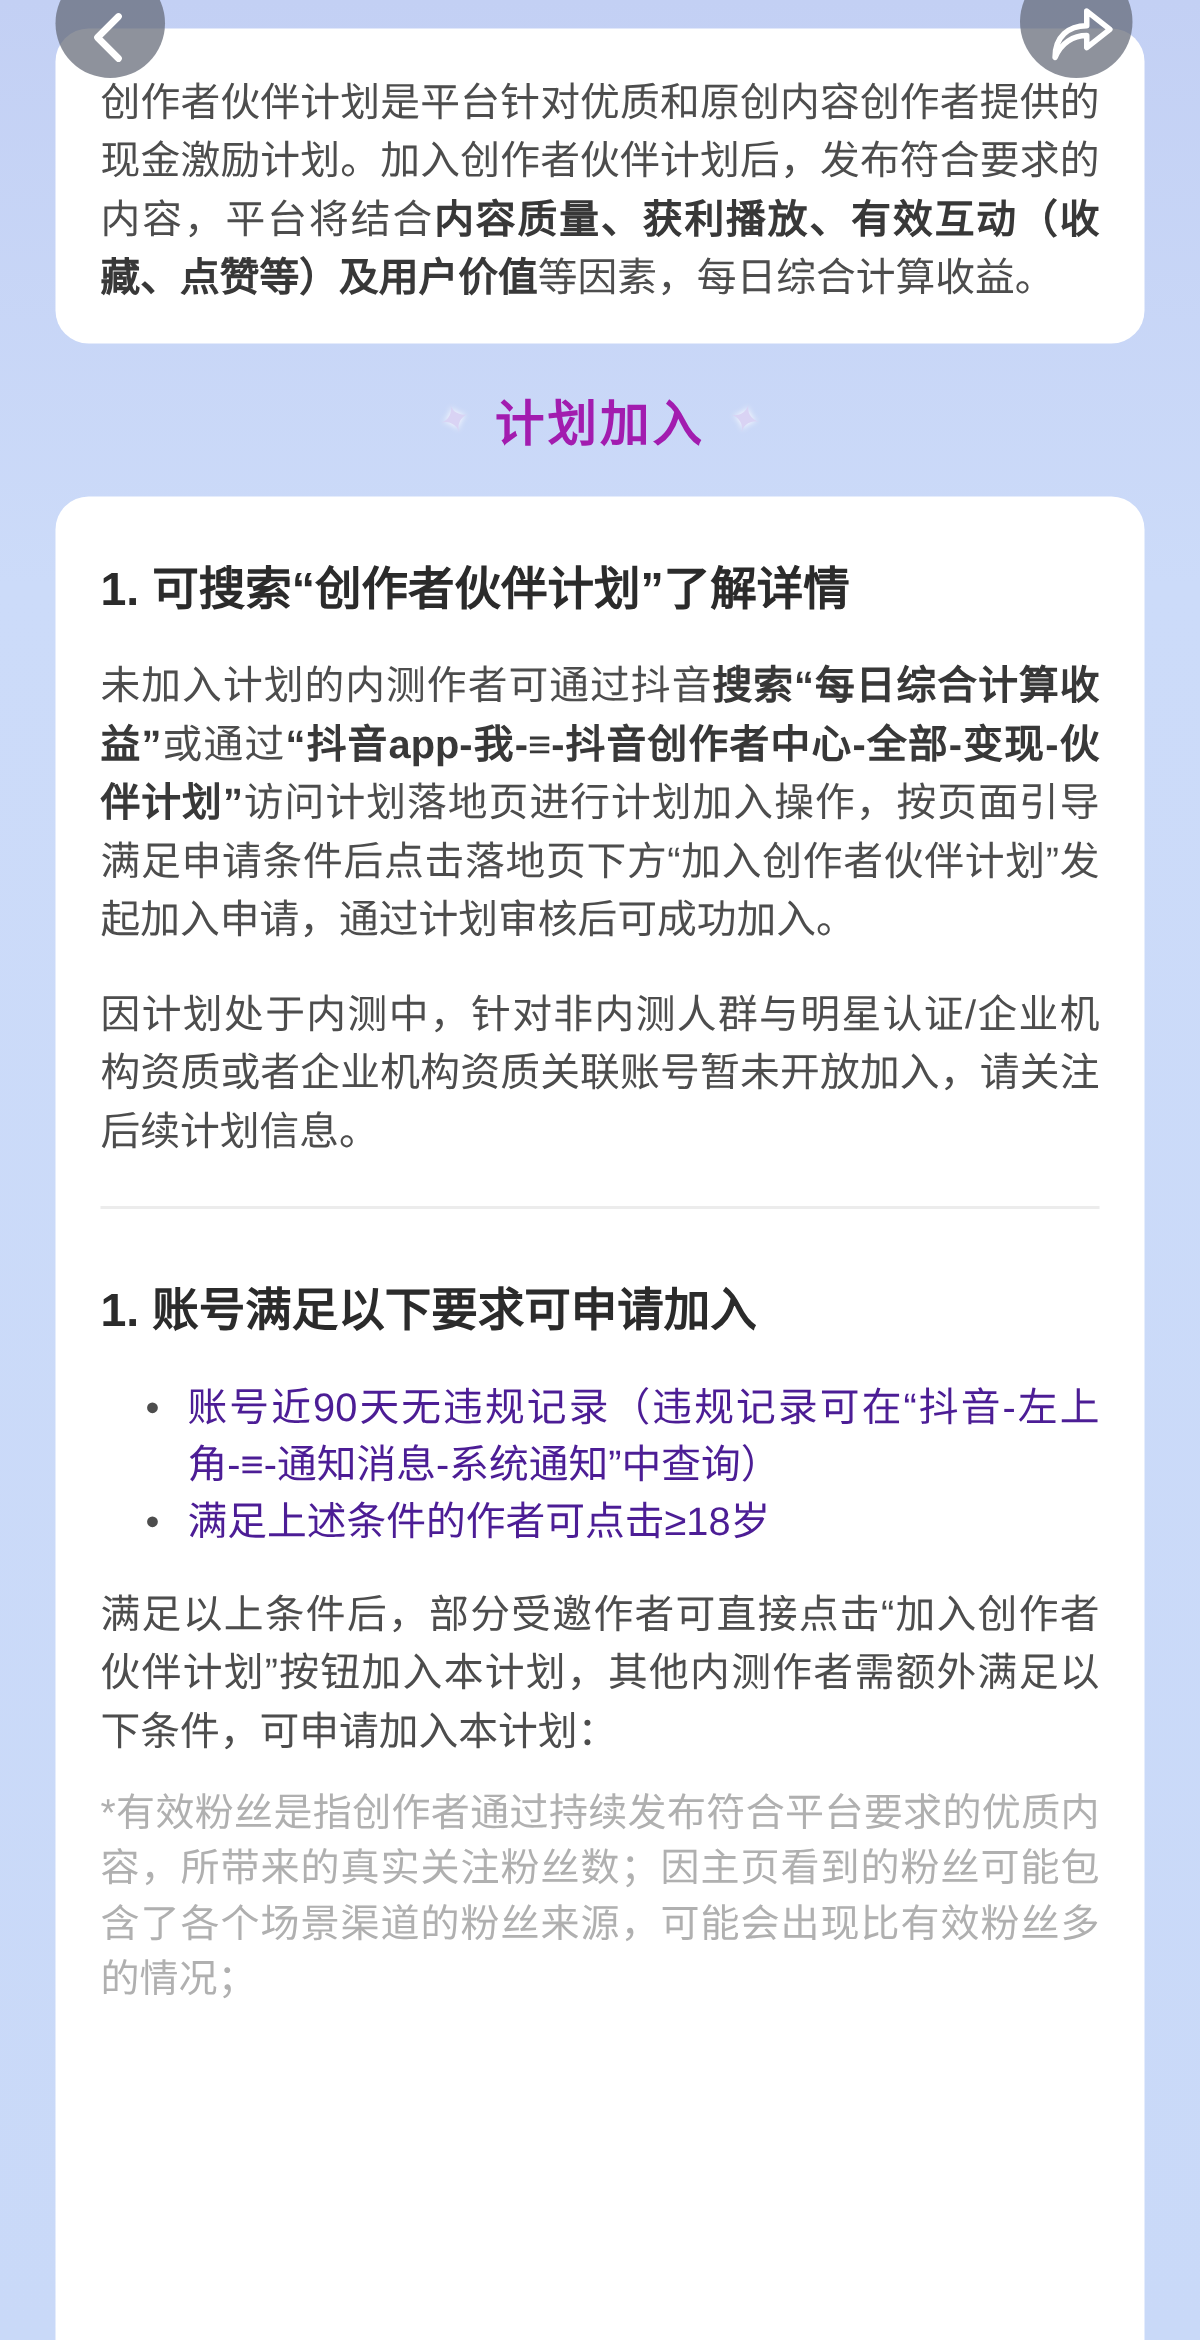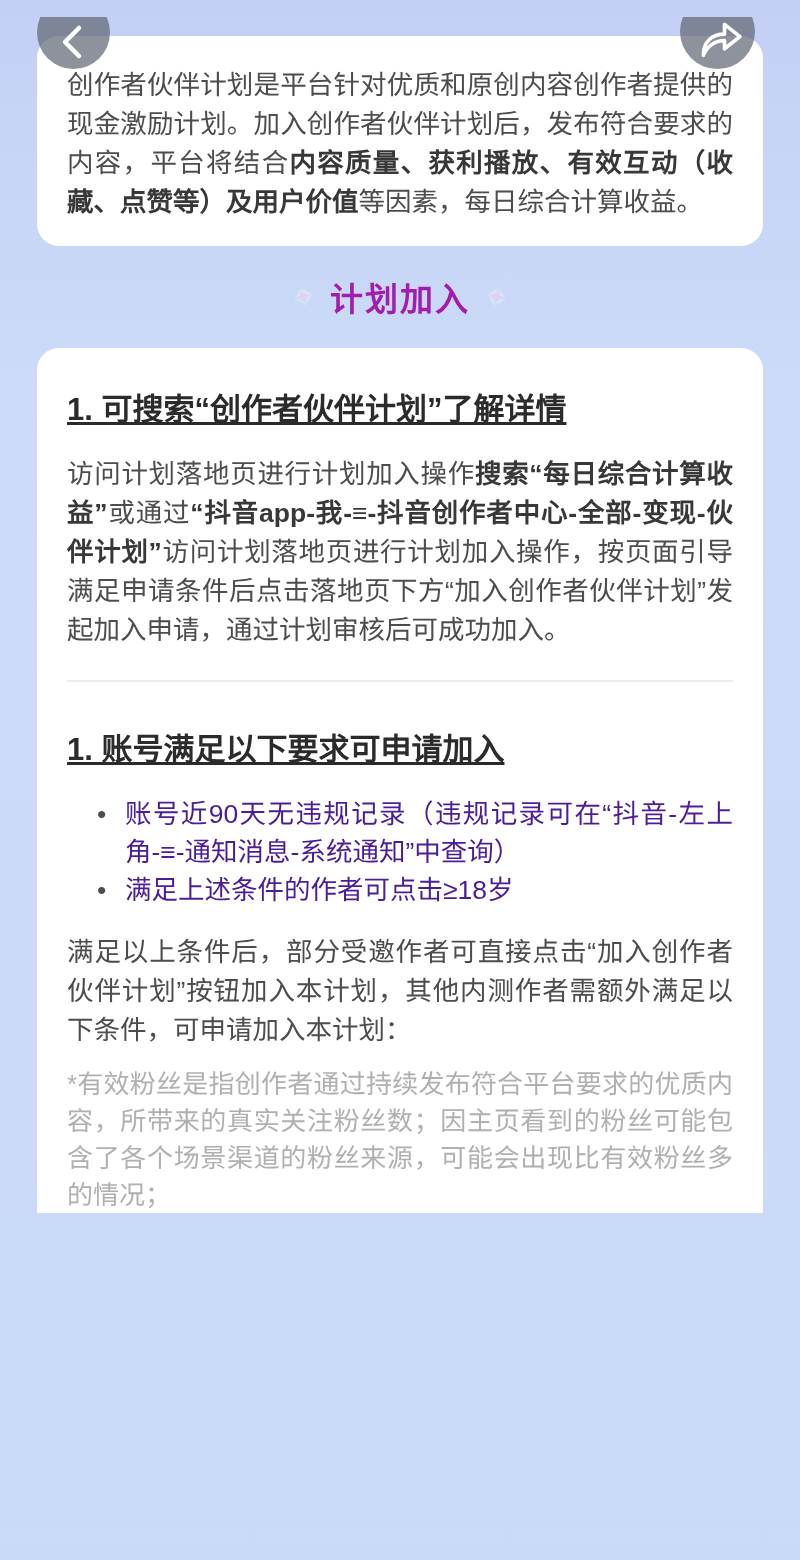--- a/index.html
+++ b/index.html
@@ -1,21 +1,21 @@
 <!DOCTYPE html>
 <html lang="zh-CN"><head>
 <meta charset="utf-8">
 <style>
   html,body{margin:0;padding:0;}
   body{
     width:800px;height:1560px;overflow:hidden;
     font-family:"Liberation Sans","DejaVu Sans",sans-serif;
     background:linear-gradient(180deg,#c3d0f4 0%,#ccdbf9 25%,#c9d9f8 100%);
   }
-  .page{position:relative;width:800px;height:1196px;overflow:hidden;margin-top:17px;}
+  .page{position:relative;width:800px;height:1560px;overflow:hidden;}
 
   
   .circle-btn{
     position:absolute;border:none;border-radius:50%;
     background:rgba(98,104,118,0.72);
     display:flex;align-items:flex-end;justify-content:center;
     cursor:pointer;padding:0;
   }
   .circle-btn.back{left:37px;top:-21px;width:73px;height:73px;}
   .circle-btn.share{left:680px;top:-23px;width:75px;height:75px;}
@@ -44,21 +44,21 @@
     height:102px;display:flex;align-items:center;justify-content:center;gap:16px;
   }
   .section-title{
     margin:0;font-size:33px;font-weight:800;color:#a21caf;letter-spacing:2px;
   }
   .sparkle{font-size:25px;color:#d9d3f4;text-shadow:0 0 4px #ffffff;}
   .sparkle.left{transform:rotate(-18deg);}
   .sparkle.right{transform:rotate(14deg);}
 
   .rules-card h2{
-    font-size:31px;line-height:43px;font-weight:700;color:#2b2b2b;margin:0 0 24px 0;text-decoration:underline;
+    font-size:31px;line-height:43px;font-weight:700;color:#2b2b2b;margin:0 0 24px 0;
   }
   .rules-card p.body{margin-top:24px;}
   .rules-card h2 + p.body{margin-top:0;}
   .divider{
     border:none;border-top:2px solid #ececec;margin:30px 0 0 0;
   }
   .divider + h2{margin-top:46px;}
 
   ul.bullets{
     list-style:none;margin:20px 0 0 28px;padding:0;
@@ -98,21 +98,22 @@
 
   <div class="section-title-row">
     <span class="sparkle left">✦</span>
     <h1 class="section-title">计划加入</h1>
     <span class="sparkle right">✦</span>
   </div>
 
   <section class="card rules-card">
 
     <h2>1. 可搜索“创作者伙伴计划”了解详情</h2>
-    <p class="body"><span>访问计划落地页进行计划加入操作</span><strong>搜索“每日综合计算收益”</strong><span>或通过</span><strong>“抖音app-我-≡-抖音创作者中心-全部-变现-伙伴计划”</strong><span>访问计划落地页进行计划加入操作，按页面引导满足申请条件后点击落地页下方“加入创作者伙伴计划”发起加入申请，通过计划审核后可成功加入。</span></p>
+    <p class="body"><span>未加入计划的内测作者可通过抖音</span><strong>搜索“每日综合计算收益”</strong><span>或通过</span><strong>“抖音app-我-≡-抖音创作者中心-全部-变现-伙伴计划”</strong><span>访问计划落地页进行计划加入操作，按页面引导满足申请条件后点击落地页下方“加入创作者伙伴计划”发起加入申请，通过计划审核后可成功加入。</span></p>
+    <p class="body">因计划处于内测中，针对非内测人群与明星认证/企业机构资质或者企业机构资质关联账号暂未开放加入，请关注后续计划信息。</p>
 
     <hr class="divider">
 
     <h2>1. 账号满足以下要求可申请加入</h2>
     <ul class="bullets">
         <li>账号近90天无违规记录（违规记录可在“抖音-左上角-≡-通知消息-系统通知”中查询）</li>
         <li>满足上述条件的作者可点击≥18岁</li>
       </ul>
     <p class="body">满足以上条件后，部分受邀作者可直接点击“加入创作者伙伴计划”按钮加入本计划，其他内测作者需额外满足以下条件，可申请加入本计划：</p>
 

